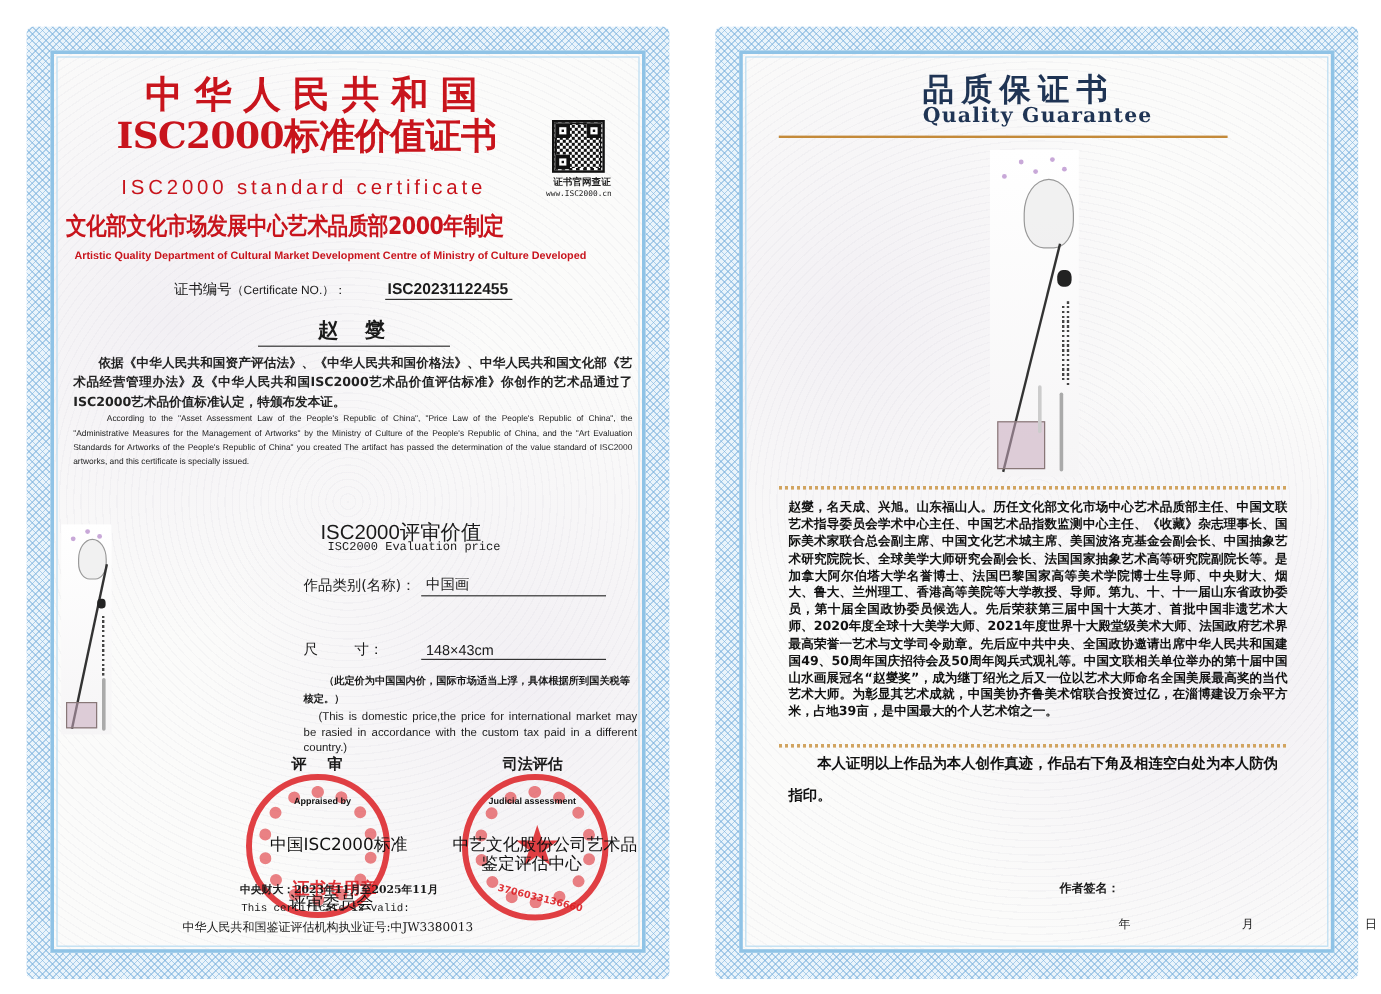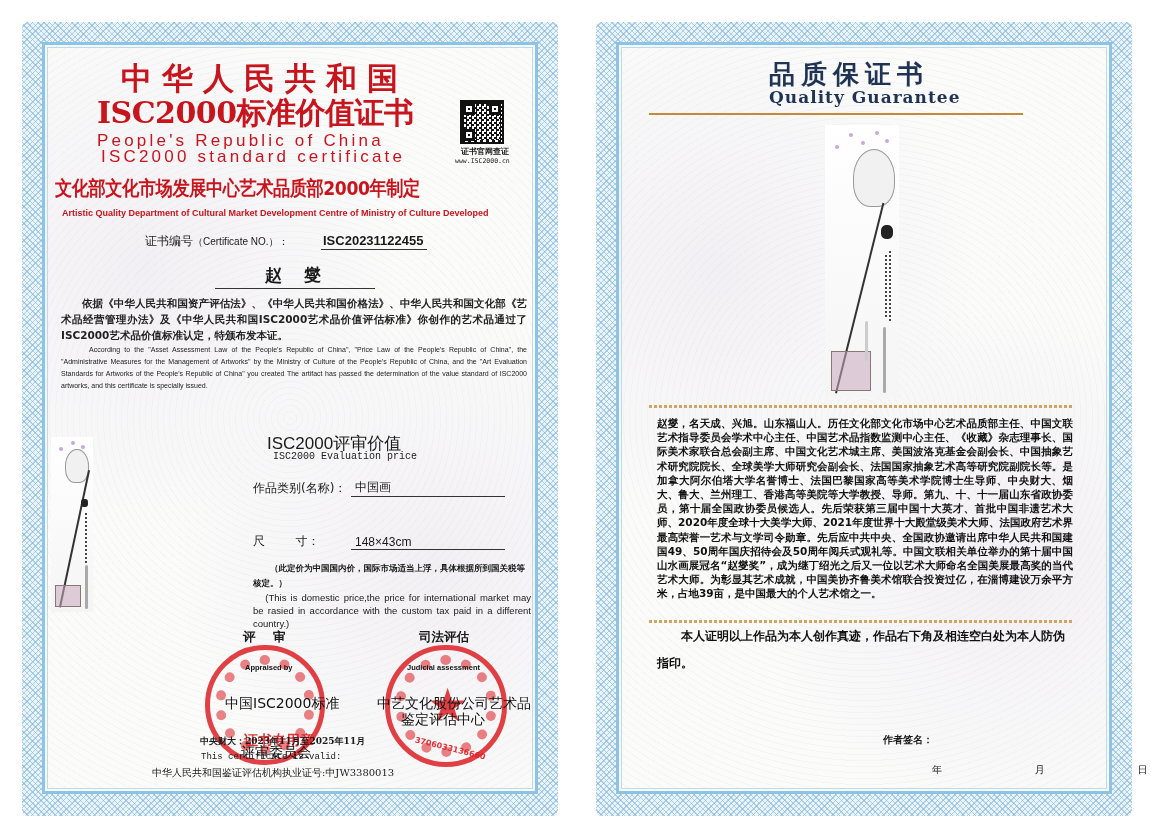--- a/index.html
+++ b/index.html
@@ -115,21 +115,20 @@
 </style>
 </head>
 <body>
 
 <div id="left-sheet" class="sheet">
   <div class="guilloche"></div>
   <div class="inner-frame">
 
     <div class="abs t-cn-big" style="left:76px; top:13px;">中华人民共和国</div>
     <div class="abs t-isc" style="left:52px; top:48px;">ISC2000标准价值证书</div>
-    <div class="abs t-en-red" style="left:52px; top:87px;">People's Republic of China</div>
     <div class="abs t-en-red" style="left:56px; top:103px;">ISC2000 standard certificate</div>
 
     <div class="abs" style="left:410px; top:55px; width:60px; height:68px;">
       <div class="qr" style="left:5px; top:0;">
         <div class="qr-inner"></div>
         <div class="qr-corner" style="left:1px; top:1px;"></div>
         <div class="qr-corner" style="right:1px; top:1px;"></div>
         <div class="qr-corner" style="left:1px; bottom:1px;"></div>
       </div>
       <div class="abs small-cn" style="left:6px; top:46px;">证书官网查证</div>

